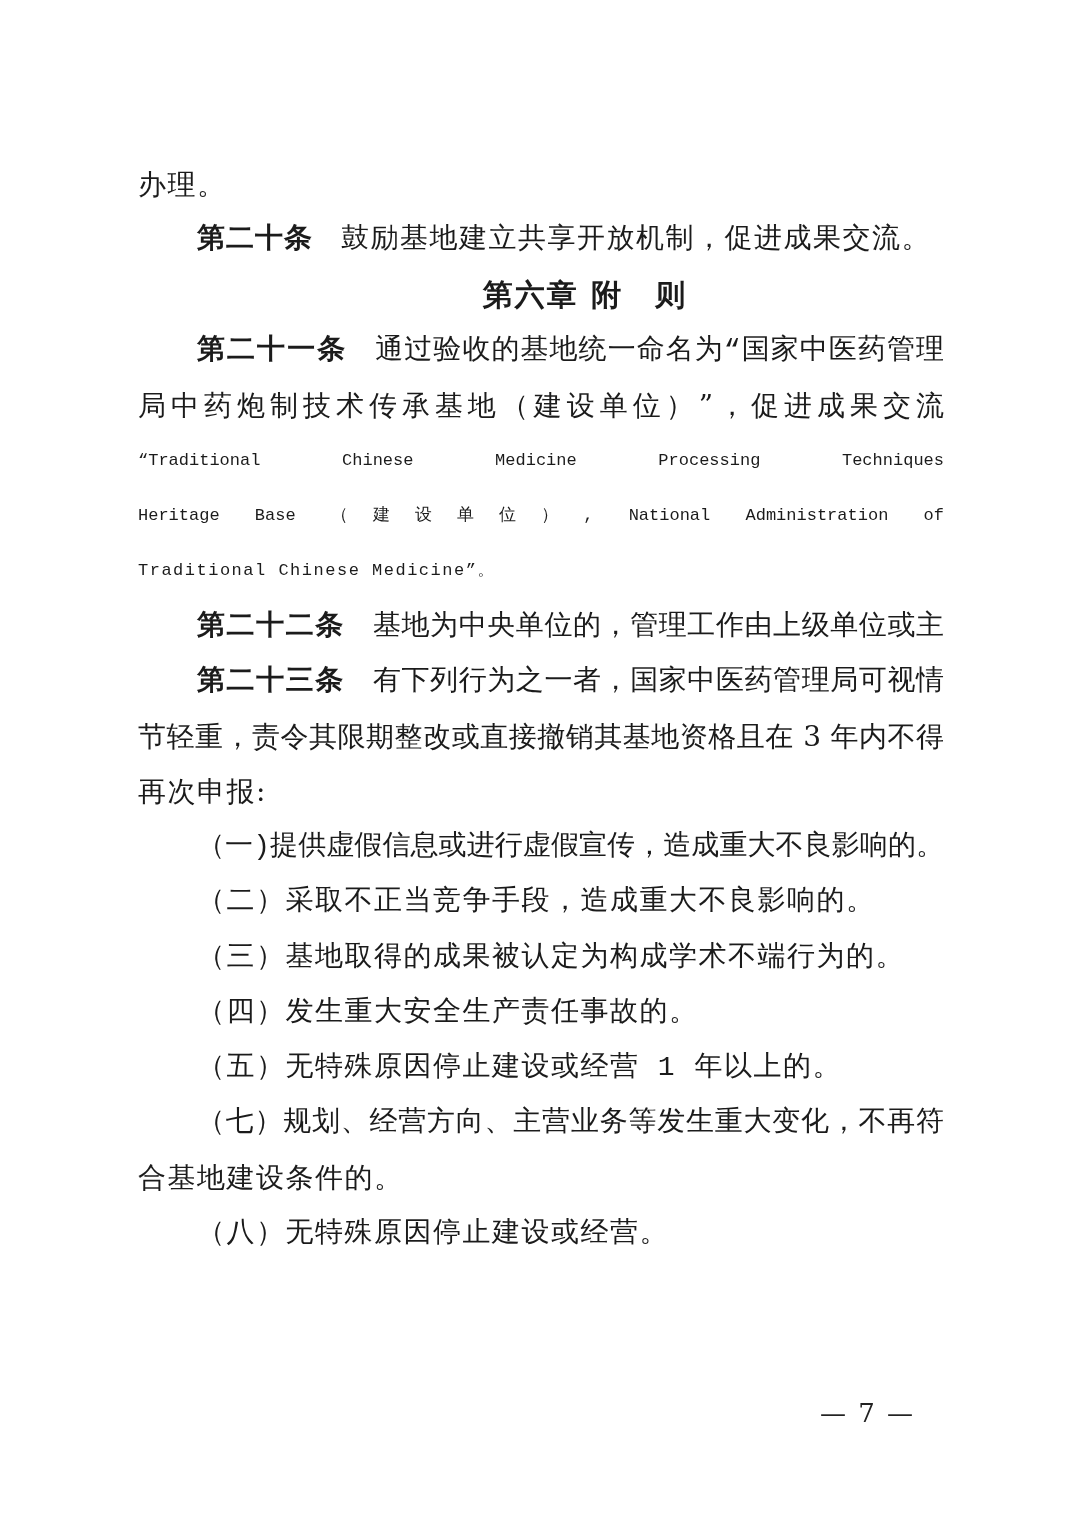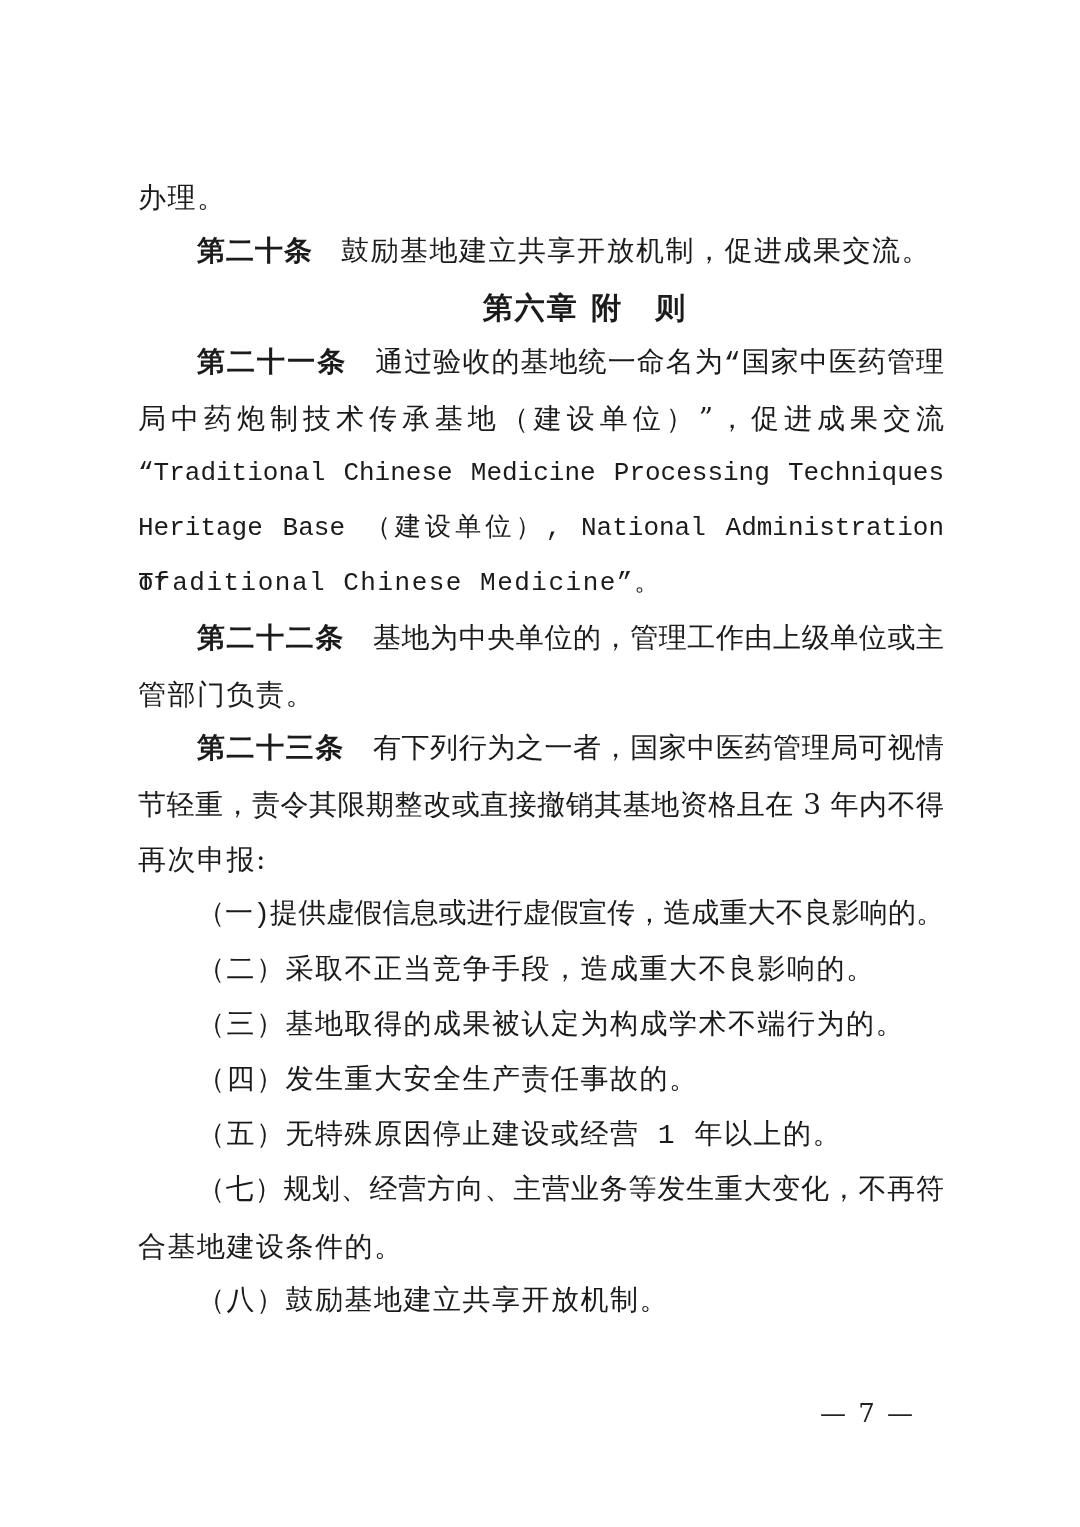--- a/index.html
+++ b/index.html
@@ -10,21 +10,21 @@
     height: 1527px;
     margin: 0 auto;
     background: #ffffff;
     color: #1b1b1b;
     font-family: "DejaVu Serif", "Liberation Serif", serif;
     overflow: hidden;
   }
   .content {
     position: absolute;
     left: 138px;
-    top: 170px;
+    top: 157px;
     width: 806px;
   }
   .line {
     font-size: 28px;
     line-height: 55.2px;
     height: 55.2px;
     letter-spacing: 1.5px;
     white-space: nowrap;
   }
   .line.justify {
@@ -42,21 +42,21 @@
     letter-spacing: 2px;
     padding-left: 88px;
   }
   .lead {
     font-weight: 700;
     letter-spacing: 1px;
     margin-right: 28px;
   }
   .line.en {
     font-family: "Liberation Mono", "DejaVu Sans Mono", monospace;
-    font-size: 26px;
+    font-size: 17px;
   }
   .page-number {
     position: absolute;
     right: 165px;
     top: 1398px;
     font-size: 26px;
     letter-spacing: 2px;
     color: #222;
   }
 </style>
@@ -77,21 +77,20 @@
     <div class="line justify">局中药炮制技术传承基地（建设单位）”，促进成果交流</div>
 
     <div class="line justify en">“Traditional Chinese Medicine Processing Techniques</div>
 
     <div class="line justify en">Heritage Base （建设单位）, National Administration of</div>
 
     <div class="line en">Traditional Chinese Medicine”。</div>
 
     <div class="line indent justify"><span class="lead">第二十二条</span><span>基地为中央单位的，管理工作由上级单位或主</span></div>
 
-    <div class="line">管部门负责。</div>
 
     <div class="line indent justify"><span class="lead">第二十三条</span><span>有下列行为之一者，国家中医药管理局可视情</span></div>
 
     <div class="line justify">节轻重，责令其限期整改或直接撤销其基地资格且在 3 年内不得</div>
 
     <div class="line">再次申报:</div>
 
     <div class="line indent justify">（一)提供虚假信息或进行虚假宣传，造成重大不良影响的。</div>
 
     <div class="line indent">（二）采取不正当竞争手段，造成重大不良影响的。</div>
@@ -100,18 +99,18 @@
 
     <div class="line indent">（四）发生重大安全生产责任事故的。</div>
 
     <div class="line indent">（五）无特殊原因停止建设或经营 1 年以上的。</div>
 
 
     <div class="line indent justify">（七）规划、经营方向、主营业务等发生重大变化，不再符</div>
 
     <div class="line">合基地建设条件的。</div>
 
-    <div class="line indent">（八）鼓励基地建立共享开放机制。</div>
+    <div class="line indent">（八）无特殊原因停止建设或经营。</div>
 
   </div>
 
   <div class="page-number">— 7 —</div>
 </div>
 
 </body></html>

